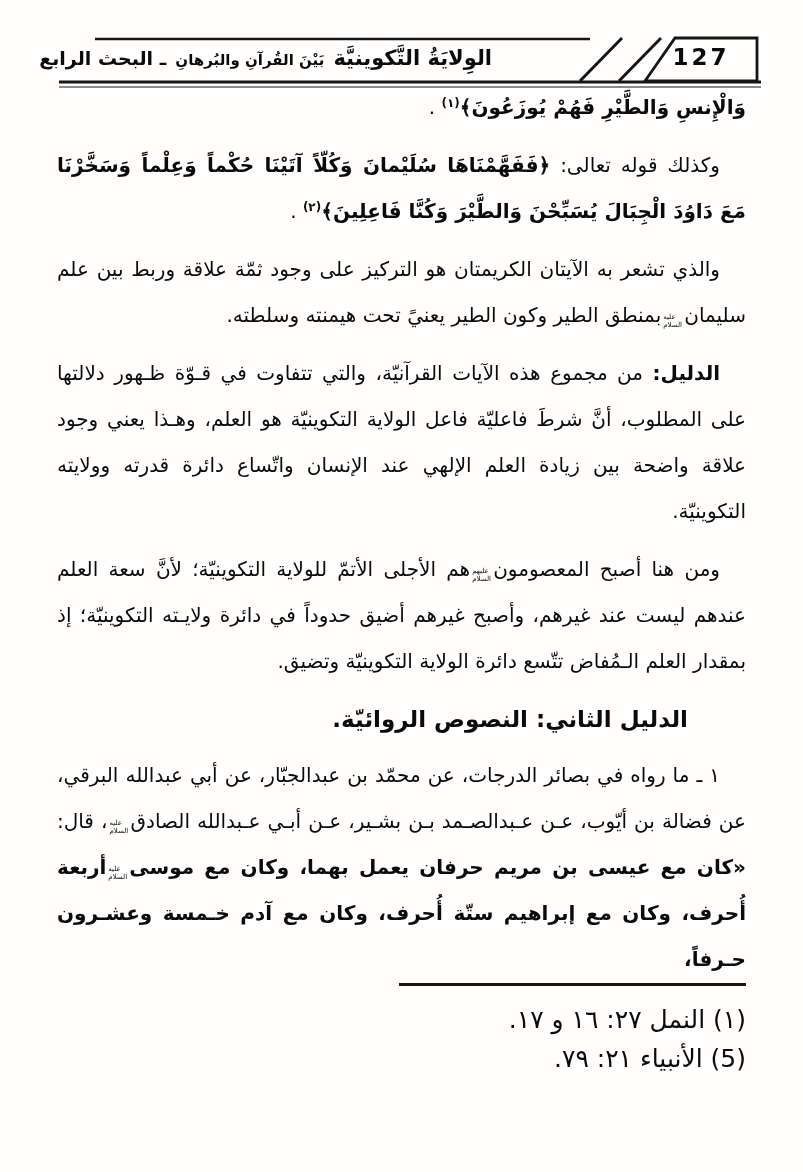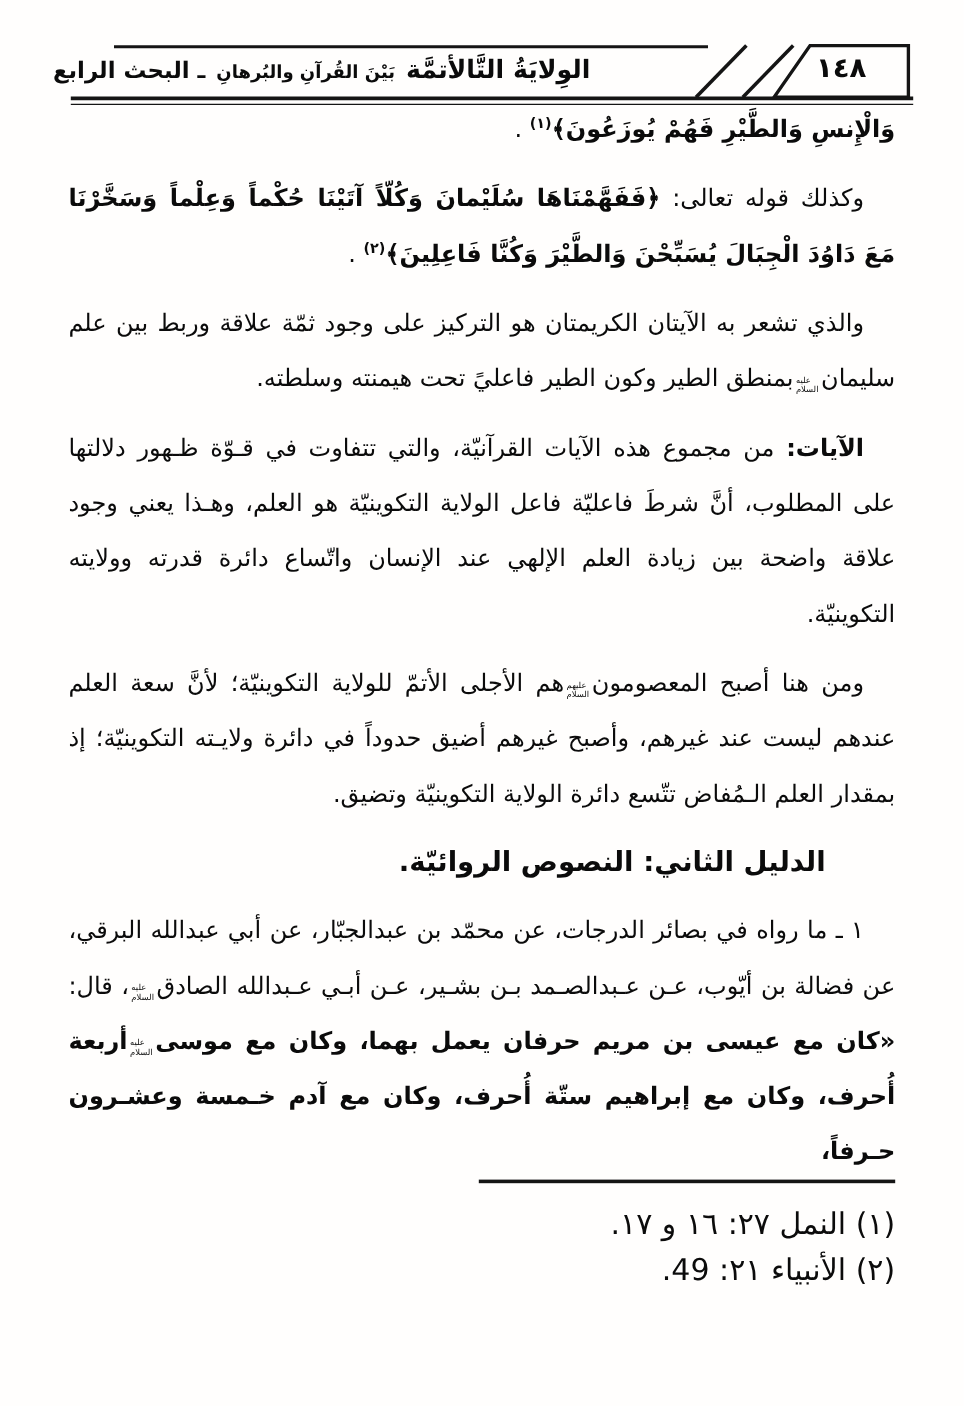--- a/index.html
+++ b/index.html
@@ -71,46 +71,46 @@
 
   <svg class="header-svg" width="710" height="62" viewBox="0 0 710 62">
     <line x1="40" y1="9" x2="535" y2="9" stroke="#151515" stroke-width="2.6"></line>
     <line x1="567" y1="8" x2="525" y2="51" stroke="#151515" stroke-width="3"></line>
     <line x1="606" y1="8" x2="564" y2="51" stroke="#151515" stroke-width="3"></line>
     <polygon points="620,8 702,8 702,51 590,51" fill="none" stroke="#151515" stroke-width="2.8"></polygon>
     <line x1="4" y1="52" x2="706" y2="52" stroke="#151515" stroke-width="3"></line>
     <line x1="4" y1="57" x2="706" y2="57" stroke="#151515" stroke-width="1"></line>
   </svg>
 
-  <div class="page-number">١٤٨</div>
+  <div class="page-number">127</div>
 
   <div class="header-title">
-    <span class="t-main">الوِلايَةُ التَّالأتمَّة</span>
+    <span class="t-main">الوِلايَةُ التَّكوينيَّة</span>
     <span class="t-mid">بَيْنَ القُرآنِ والبُرهانِ</span>
     <span class="t-suf">ـ البحث الرابع</span>
   </div>
 
   <main class="content">
 
     <p class="noindent"><span class="quran">وَالْإِنسِ وَالطَّيْرِ فَهُمْ يُوزَعُونَ﴾</span><sup class="fn-ref">(١)</sup> <span>.</span></p>
 
     <p><span>وكذلك قوله تعالى:</span> <span class="quran">﴿فَفَهَّمْنَاهَا سُلَيْمانَ وَكُلّاً آتَيْنَا حُكْماً وَعِلْماً وَسَخَّرْنَا مَعَ دَاوُدَ الْجِبَالَ يُسَبِّحْنَ وَالطَّيْرَ وَكُنَّا فَاعِلِينَ﴾</span><sup class="fn-ref">(٢)</sup> <span>.</span></p>
 
-    <p><span>والذي تشعر به الآيتان الكريمتان هو التركيز على وجود ثمّة علاقة وربط بين علم سليمان</span><span class="honorific">عليه السلام</span><span>بمنطق الطير وكون الطير فاعليً تحت هيمنته وسلطته.</span></p>
+    <p><span>والذي تشعر به الآيتان الكريمتان هو التركيز على وجود ثمّة علاقة وربط بين علم سليمان</span><span class="honorific">عليه السلام</span><span>بمنطق الطير وكون الطير يعنيً تحت هيمنته وسلطته.</span></p>
 
-    <p class="p-hasil"><span class="lead">الآيات:</span> <span>من مجموع هذه الآيات القرآنيّة، والتي تتفاوت في قـوّة ظـهور دلالتها على المطلوب، أنَّ شرطَ فاعليّة فاعل الولاية التكوينيّة هو العلم، وهـذا يعني وجود علاقة واضحة بين زيادة العلم الإلهي عند الإنسان واتّساع دائرة قدرته وولايته التكوينيّة.</span></p>
+    <p class="p-hasil"><span class="lead">الدليل:</span> <span>من مجموع هذه الآيات القرآنيّة، والتي تتفاوت في قـوّة ظـهور دلالتها على المطلوب، أنَّ شرطَ فاعليّة فاعل الولاية التكوينيّة هو العلم، وهـذا يعني وجود علاقة واضحة بين زيادة العلم الإلهي عند الإنسان واتّساع دائرة قدرته وولايته التكوينيّة.</span></p>
 
     <p class="p-masumun"><span>ومن هنا أصبح المعصومون</span><span class="honorific">عليهم السلام</span><span>هم الأجلى الأتمّ للولاية التكوينيّة؛ لأنَّ سعة العلم عندهم ليست عند غيرهم، وأصبح غيرهم أضيق حدوداً في دائرة ولايـته التكوينيّة؛ إذ بمقدار العلم الـمُفاض تتّسع دائرة الولاية التكوينيّة وتضيق.</span></p>
 
     <h2 class="section">الدليل الثاني: النصوص الروائيّة.</h2>
 
 
     <p class="p-hadith"><span>١ ـ ما رواه في بصائر الدرجات، عن محمّد بن عبدالجبّار، عن أبي عبدالله البرقي، عن فضالة بن أيّوب، عـن عـبدالصـمد بـن بشـير، عـن أبـي عـبدالله الصادق</span><span class="honorific">عليه السلام</span><span>، قال:</span> <span class="hadith-quote"><span>«كان مع عيسى بن مريم حرفان يعمل بهما، وكان مع موسى</span><span class="honorific">عليه السلام</span><span>أربعة أُحرف، وكان مع إبراهيم ستّة أُحرف، وكان مع آدم خـمسة وعشـرون حـرفاً،</span></span></p>
 
   </main>
 
   <footer class="footnotes">
     <div class="fn-rule"></div>
     <div class="fn-line">(١) النمل ٢٧: ١٦ و ١٧.</div>
-    <div class="fn-line">(٢) الأنبياء ٢١: 49.</div>
+    <div class="fn-line">(5) الأنبياء ٢١: ٧٩.</div>
   </footer>
 
 </div>
 
 </body></html>

